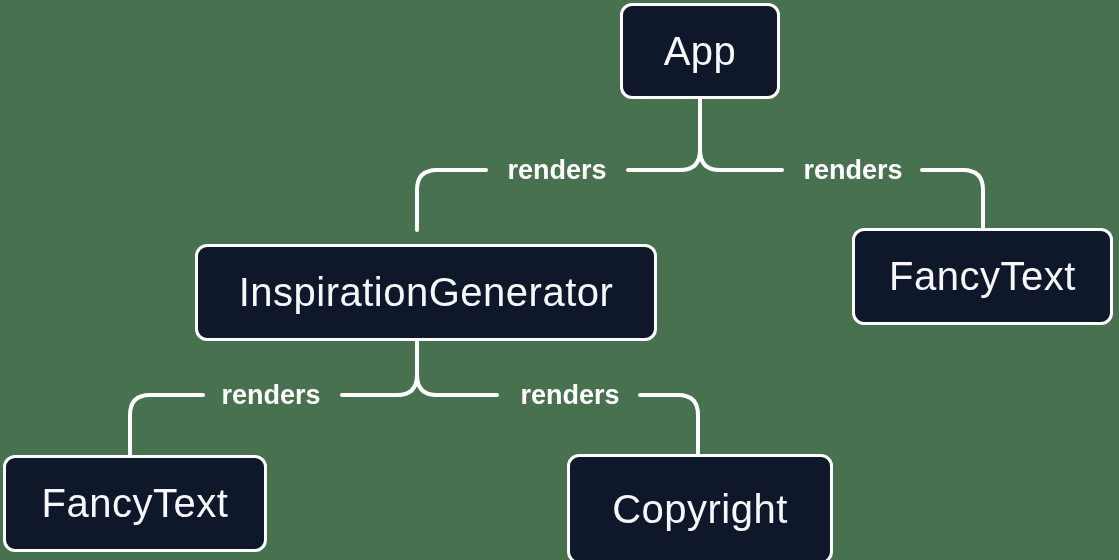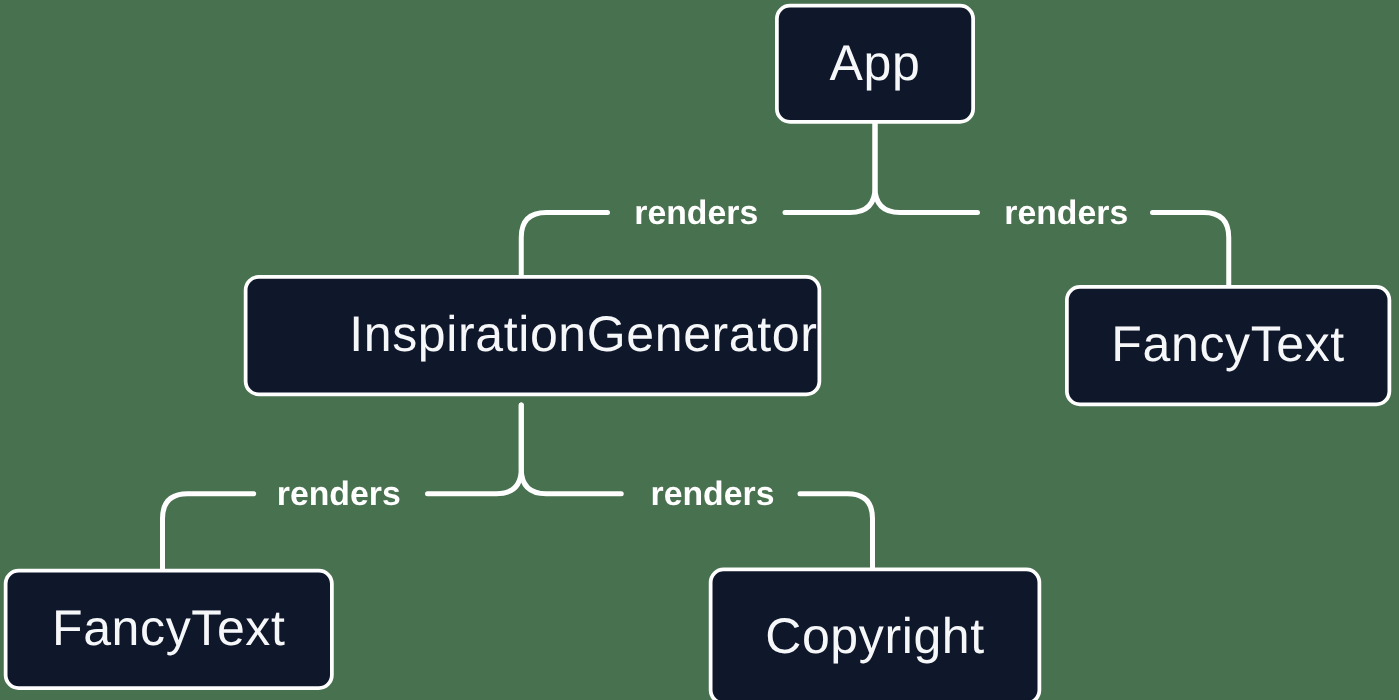--- a/index.html
+++ b/index.html
@@ -43,21 +43,21 @@
     color: #F6F7F9;
     display: flex;
     align-items: center;
     justify-content: center;
     font-size: 40px;
     font-weight: 500;
     letter-spacing: 0.5px;
     white-space: nowrap;
   }
   .node-app                  { left: 620px; top: 3px;   width: 160px; height: 96px; }
-  .node-inspiration-generator{ left: 195px; top: 220px; width: 462px; height: 97px; justify-content: flex-end; }
+  .node-inspiration-generator{ left: 195px; top: 244px; width: 462px; height: 97px; }
   .node-fancy-text-top       { left: 852px; top: 228px; width: 261px; height: 97px; }
   .node-fancy-text-bottom    { left: 3px;   top: 455px; width: 264px; height: 97px; }
   .node-copyright            { left: 567px; top: 454px; width: 266px; height: 110px; justify-content: center; }
 </style>
 </head>
 <body>
 
 <div class="canvas">
 
   <svg class="edges" width="1119" height="560" viewBox="0 0 1119 560">

